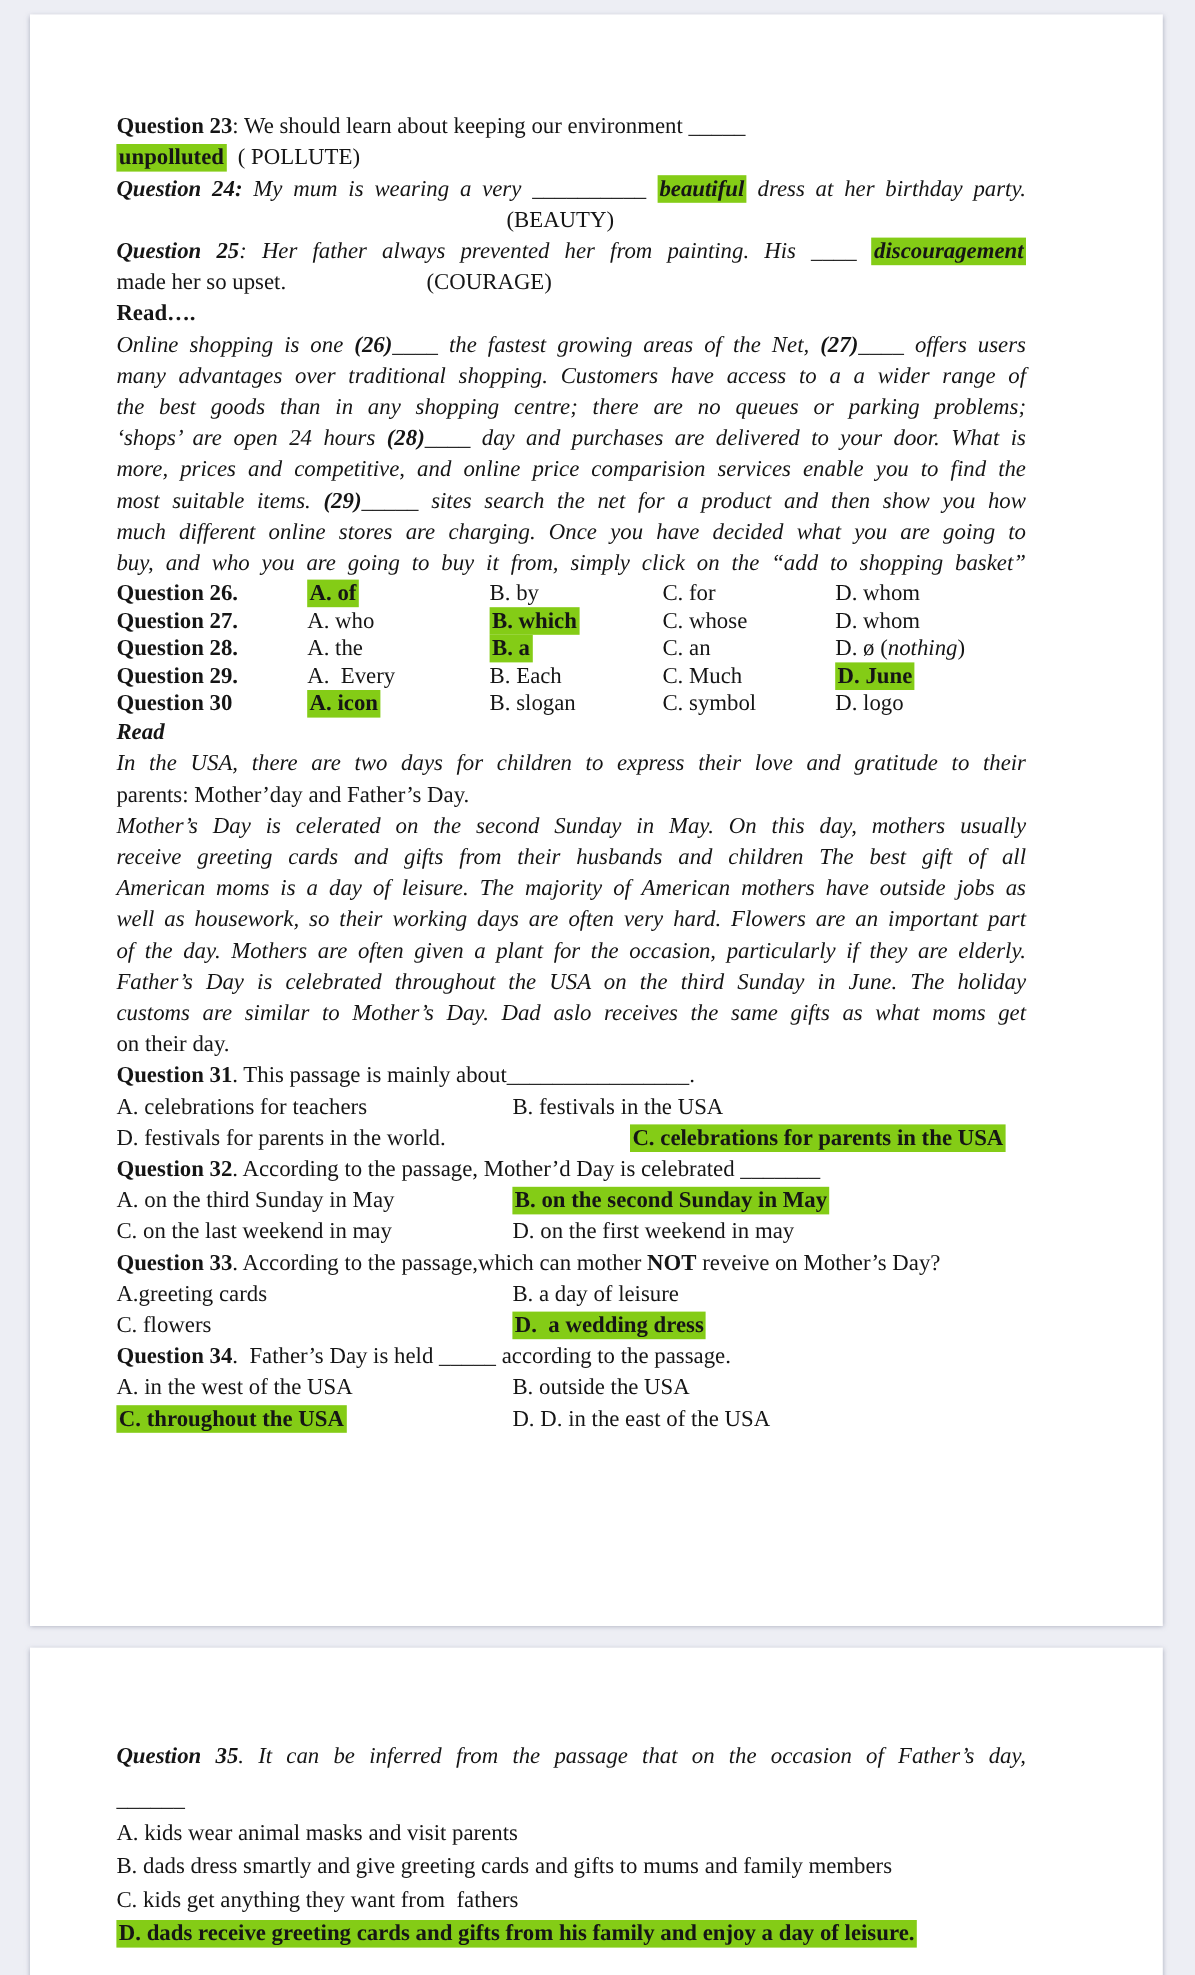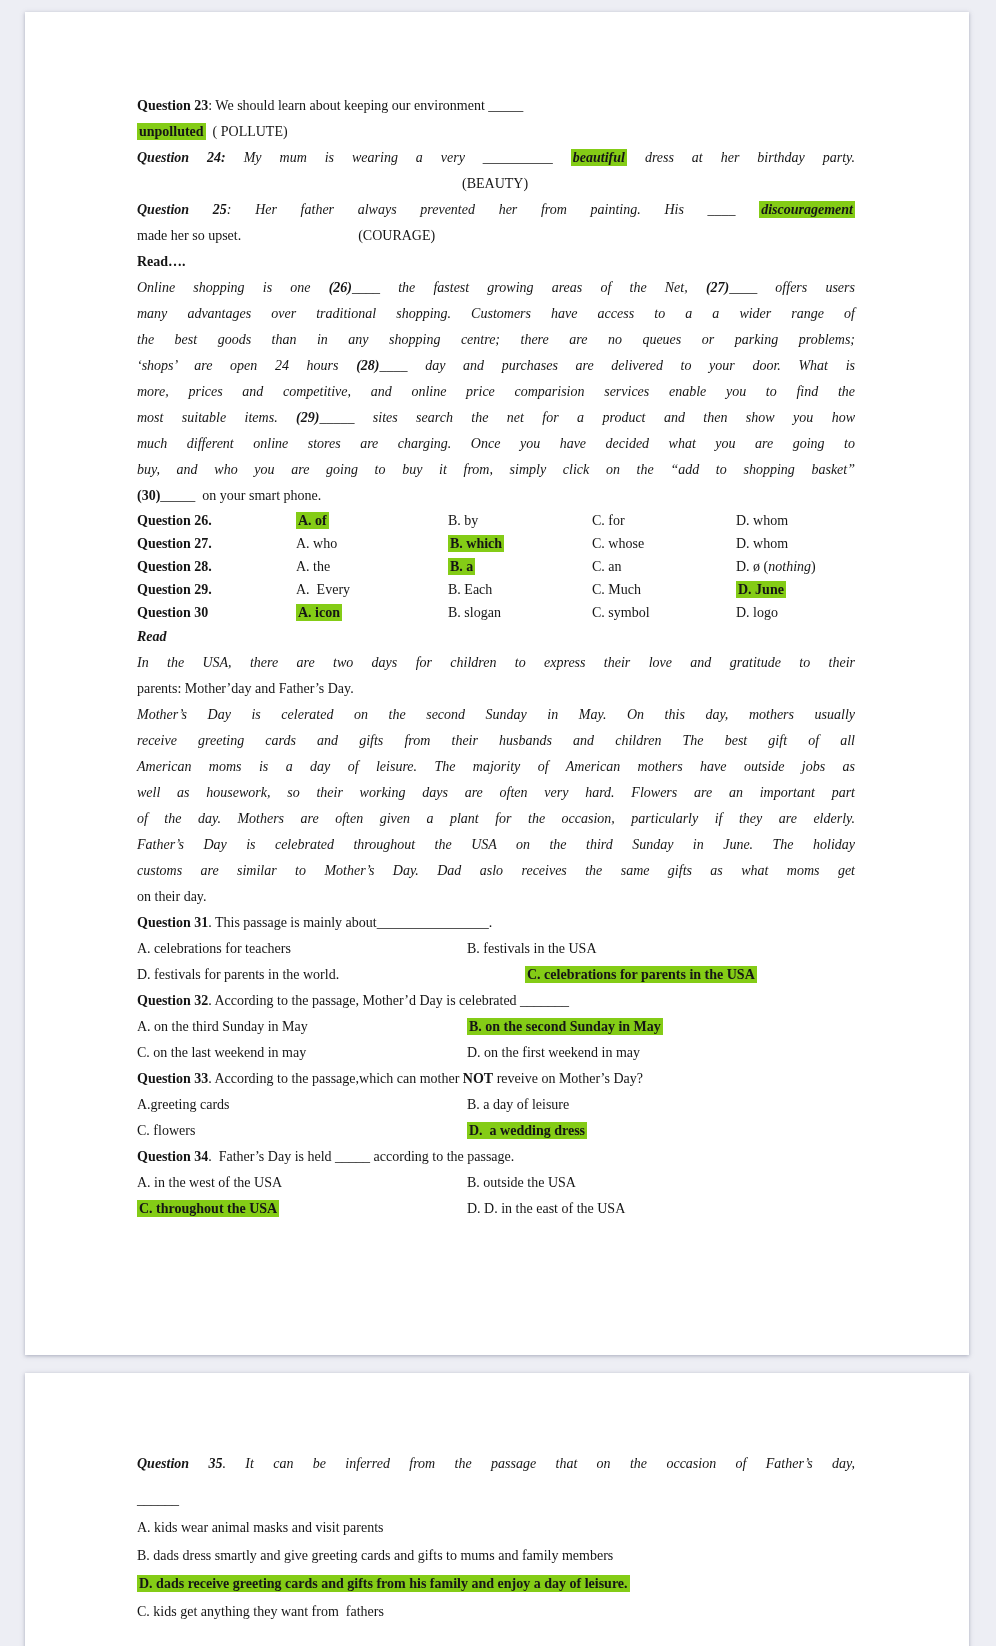--- a/index.html
+++ b/index.html
@@ -16,22 +16,21 @@
     left:25px;
     width:944px;
     background:#ffffff;
     box-shadow:0 1px 4px rgba(110,115,140,0.55);
   }
   #page1{top:12px;height:1343px;}
   #page2{top:1373px;height:307px;}
   .content{
     padding-left:72px;
     padding-right:114px;
-    font-size:14px;
-    margin-left:40px;
+    font-size:19px;
   }
   #page1 .content{padding-top:81px;}
   #page2 .content{padding-top:77px;}
   .line{
     line-height:26px;
     min-height:26px;
     white-space:pre-wrap;
     text-align:left;
   }
   #page2 .line{line-height:28px;min-height:28px;}
@@ -71,21 +70,20 @@
       <div class="line"><span class="seg">made her so upset.</span><span class="spacer" style="width: 117px;"></span><span class="seg">(COURAGE)</span></div>
       <div class="line"><span class="seg b">Read….</span></div>
       <div class="line just"><span class="seg">Online shopping is one </span><span class="seg b">(26)</span><span class="seg">____ the fastest growing areas of the Net, </span><span class="seg b">(27)</span><span class="seg">____ offers users</span></div>
       <div class="line just"><span class="seg">many advantages over traditional shopping. Customers have access to a a wider range of</span></div>
       <div class="line just"><span class="seg">the best goods than in any shopping centre; there are no  queues or parking problems;</span></div>
       <div class="line just"><span class="seg">‘shops’ are open 24 hours </span><span class="seg b">(28)</span><span class="seg">____ day and purchases are delivered to your door. What is</span></div>
       <div class="line just"><span class="seg">more, prices and competitive, and online price comparision services enable you to find the</span></div>
       <div class="line just"><span class="seg">most suitable items. </span><span class="seg b">(29)</span><span class="seg">_____ sites search the net for a product and then show you how</span></div>
       <div class="line just"><span class="seg">much different online stores are charging. Once you have decided what you are going to</span></div>
       <div class="line just"><span class="seg">buy, and who you are going to buy it from, simply click on the “add to shopping basket”</span></div>
-      <div class="line"><span class="seg b">(30)</span><span class="seg">_____  on your smart phone.</span></div>
       <div class="line row4"><div class="cell c0"><span class="seg b">Question 26.</span></div><div class="cell c1"><span class="seg b hl">A. of</span></div><div class="cell c2"><span class="seg">B. by</span></div><div class="cell c3"><span class="seg">C. for</span></div><div class="cell c4"><span class="seg">D. whom</span></div></div>
       <div class="line row4"><div class="cell c0"><span class="seg b">Question 27.</span></div><div class="cell c1"><span class="seg">A. who</span></div><div class="cell c2"><span class="seg b hl">B. which</span></div><div class="cell c3"><span class="seg">C. whose</span></div><div class="cell c4"><span class="seg">D. whom</span></div></div>
       <div class="line row4"><div class="cell c0"><span class="seg b">Question 28.</span></div><div class="cell c1"><span class="seg">A. the</span></div><div class="cell c2"><span class="seg b hl">B. a</span></div><div class="cell c3"><span class="seg">C. an</span></div><div class="cell c4"><span class="seg">D. ø (</span><span class="seg i">nothing</span><span class="seg">)</span></div></div>
       <div class="line row4"><div class="cell c0"><span class="seg b">Question 29.</span></div><div class="cell c1"><span class="seg">A.  Every</span></div><div class="cell c2"><span class="seg">B. Each</span></div><div class="cell c3"><span class="seg">C. Much</span></div><div class="cell c4"><span class="seg b hl">D. June</span></div></div>
       <div class="line row4"><div class="cell c0"><span class="seg b">Question 30</span></div><div class="cell c1"><span class="seg b hl">A. icon</span></div><div class="cell c2"><span class="seg">B. slogan</span></div><div class="cell c3"><span class="seg">C. symbol</span></div><div class="cell c4"><span class="seg">D. logo</span></div></div>
       <div class="line"><span class="seg b i">Read</span></div>
       <div class="line just"><span class="seg">In the USA, there are two days for children to express their love and gratitude to their</span></div>
       <div class="line"><span class="seg">parents: Mother’day and Father’s Day.</span></div>
       <div class="line just"><span class="seg">Mother’s Day is celerated on the second Sunday in May. On this day, mothers usually</span></div>
       <div class="line just"><span class="seg">receive greeting cards and gifts from their husbands and children The best gift of all</span></div>
@@ -109,16 +107,16 @@
       <div class="line row2"><div class="cell c0"><span class="seg b hl">C. throughout the USA</span></div><div class="cell c1"><span class="seg">D. D. in the east of the USA</span></div></div>
     </div>
 </div>
 
 <div class="page" id="page2">
   <div class="content" id="content2">
       <div class="line just"><span class="seg b">Question 35</span><span class="seg">. It can be inferred from the passage that on the occasion of Father’s day,</span></div>
       <div class="line" style="margin-top: 8px;"><span class="seg">______</span></div>
       <div class="line"><span class="seg">A. kids wear animal masks and visit parents</span></div>
       <div class="line"><span class="seg">B. dads dress smartly and give greeting cards and gifts to mums and family members</span></div>
+      <div class="line"><span class="seg">C. kids get anything they want from  fathers</span></div>
       <div class="line"><span class="seg b hl">D. dads receive greeting cards and gifts from his family and enjoy a day of leisure.</span></div>
-      <div class="line"><span class="seg">C. kids get anything they want from  fathers</span></div>
     </div>
 </div>
 
 </body></html>

